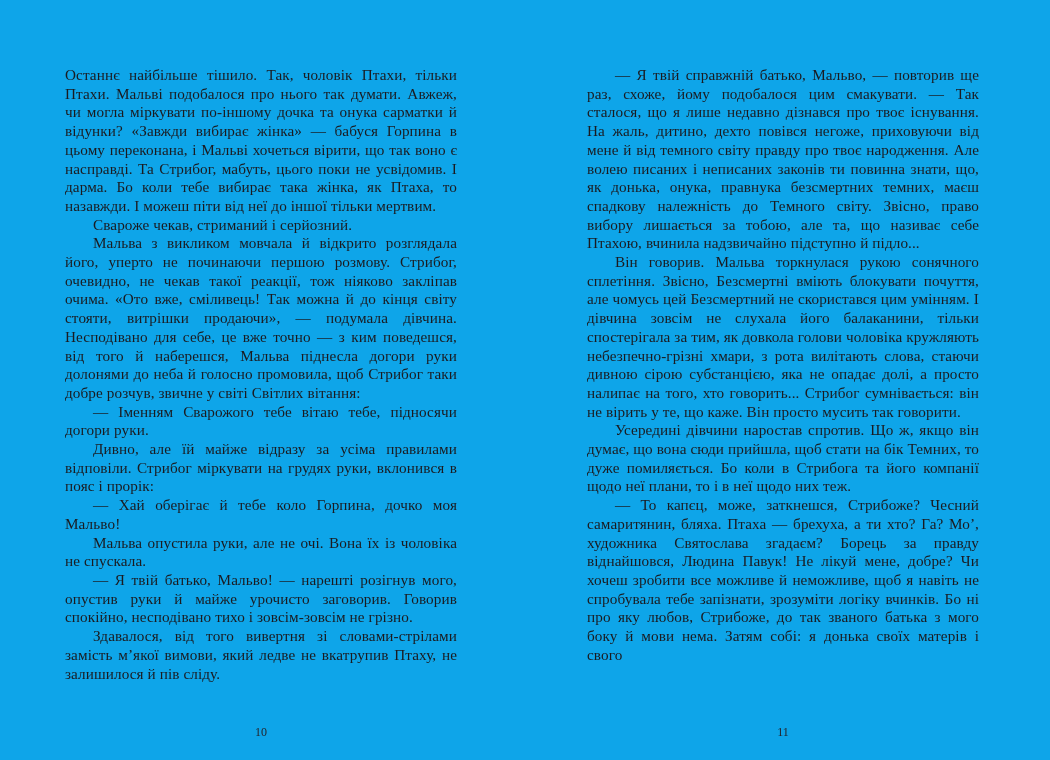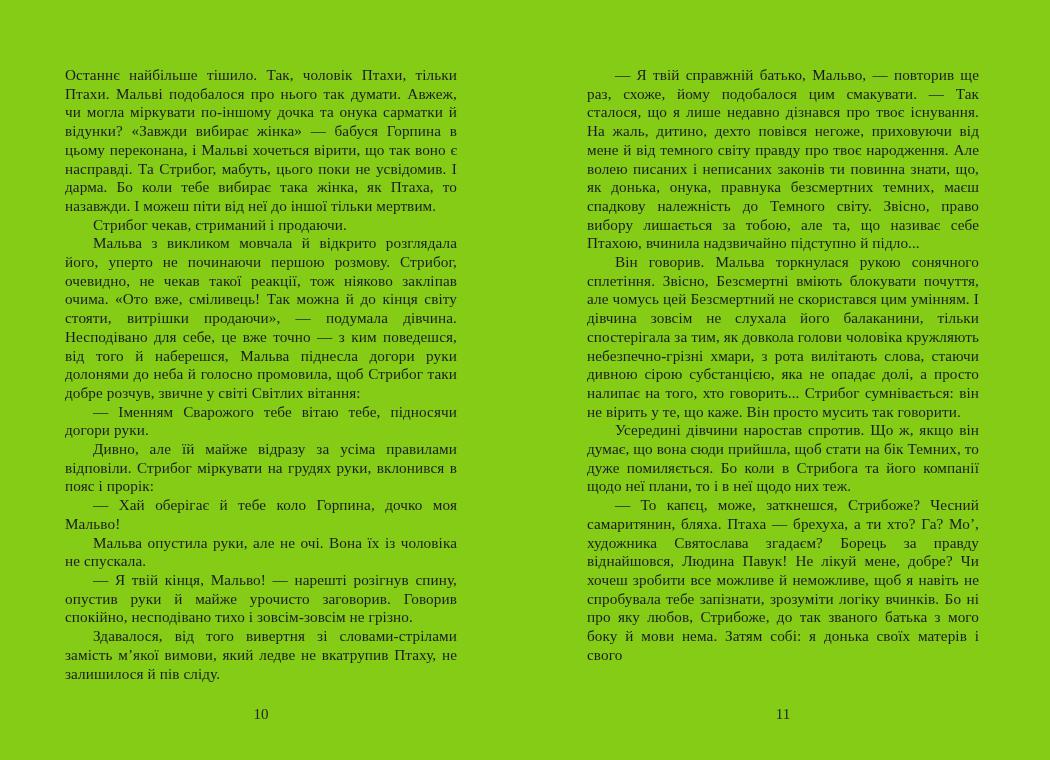--- a/index.html
+++ b/index.html
@@ -11,21 +11,21 @@
     height: 760px;
     background: #ffffff;
     font-family: "Liberation Serif", "DejaVu Serif", serif;
     color: #1b1b20;
     overflow: hidden;
   }
   .spread {
     position: relative;
     width: 1050px;
     height: 760px;
-    background: #84cc16;
+    background: #0ea5e9;
   }
   .page {
     position: absolute;
     top: 0;
     width: 392px;
     height: 760px;
   }
   .page-left  { left: 65px; }
   .page-right { left: 587px; }
   .page-text {
@@ -43,44 +43,44 @@
   .page-text p {
     margin: 0;
     padding: 0;
     text-indent: 28px;
   }
   .page-text p.no-indent {
     text-indent: 0;
   }
   .folio {
     position: absolute;
-    top: 707px;
+    top: 725px;
     left: 0;
     width: 392px;
     text-align: center;
-    font-size: 15px;
+    font-size: 12px;
     line-height: 14px;
     color: #24242c;
   }
 </style>
 </head>
 <body>
 
 <div class="spread">
 
   <div class="page page-left">
     <div class="page-text" lang="uk">
       <p class="no-indent">Останнє найбільше тішило. Так, чоловік Птахи, тільки Птахи. Мальві подобалося про нього так думати. Авжеж, чи могла міркувати по-іншому дочка та онука сарматки й відунки? «Завжди вибирає жінка» — бабуся Горпина в цьому переконана, і Мальві хочеться вірити, що так воно є насправді. Та Стрибог, мабуть, цього поки не усвідомив. І дарма. Бо коли тебе вибирає така жінка, як Птаха, то назавжди. І можеш піти від неї до іншої тільки мертвим.</p>
-      <p>Стрибог чекав, стриманий і продаючи.</p>
+      <p>Свароже чекав, стриманий і серйозний.</p>
       <p>Мальва з викликом мовчала й відкрито розглядала його, уперто не починаючи першою розмову. Стрибог, очевидно, не чекав такої реакції, тож ніяково закліпав очима. «Ото вже, сміливець! Так можна й до кінця світу стояти, витрішки продаючи», — подумала дівчина. Несподівано для себе, це вже точно — з ким поведешся, від того й наберешся, Мальва піднесла догори руки долонями до неба й голосно промовила, щоб Стрибог таки добре розчув, звичне у світі Світлих вітання:</p>
       <p>— Іменням Сварожого тебе вітаю тебе, підносячи догори руки.</p>
       <p>Дивно, але їй майже відразу за усіма правилами відповіли. Стрибог міркувати на грудях руки, вклонився в пояс і прорік:</p>
       <p>— Хай оберігає й тебе коло Горпина, дочко моя Мальво!</p>
       <p>Мальва опустила руки, але не очі. Вона їх із чоловіка не спускала.</p>
-      <p>— Я твій кінця, Мальво! — нарешті розігнув спину, опустив руки й майже урочисто заговорив. Говорив спокійно, несподівано тихо і зовсім-зовсім не грізно.</p>
+      <p>— Я твій батько, Мальво! — нарешті розігнув мого, опустив руки й майже урочисто заговорив. Говорив спокійно, несподівано тихо і зовсім-зовсім не грізно.</p>
       <p>Здавалося, від того вивертня зі словами-стрілами замість м’якої вимови, який ледве не вкатрупив Птаху, не залишилося й пів сліду.</p>
     </div>
     <div class="folio">10</div>
   </div>
 
   <div class="page page-right">
     <div class="page-text" lang="uk">
       <p>— Я твій справжній батько, Мальво, — повторив ще раз, схоже, йому подобалося цим смакувати. — Так сталося, що я лише недавно дізнався про твоє існування. На жаль, дитино, дехто повівся негоже, приховуючи від мене й від темного світу правду про твоє народження. Але волею писаних і неписаних законів ти повинна знати, що, як донька, онука, правнука безсмертних темних, маєш спадкову належність до Темного світу. Звісно, право вибору лишається за тобою, але та, що називає себе Птахою, вчинила надзвичайно підступно й підло...</p>
       <p>Він говорив. Мальва торкнулася рукою сонячного сплетіння. Звісно, Безсмертні вміють блокувати почуття, але чомусь цей Безсмертний не скористався цим умінням. І дівчина зовсім не слухала його балаканини, тільки спостерігала за тим, як довкола голови чоловіка кружляють небезпечно-грізні хмари, з рота вилітають слова, стаючи дивною сірою субстанцією, яка не опадає долі, а просто налипає на того, хто говорить... Стрибог сумнівається: він не вірить у те, що каже. Він просто мусить так говорити.</p>
       <p>Усередині дівчини наростав спротив. Що ж, якщо він думає, що вона сюди прийшла, щоб стати на бік Темних, то дуже помиляється. Бо коли в Стрибога та його компанії щодо неї плани, то і в неї щодо них теж.</p>

